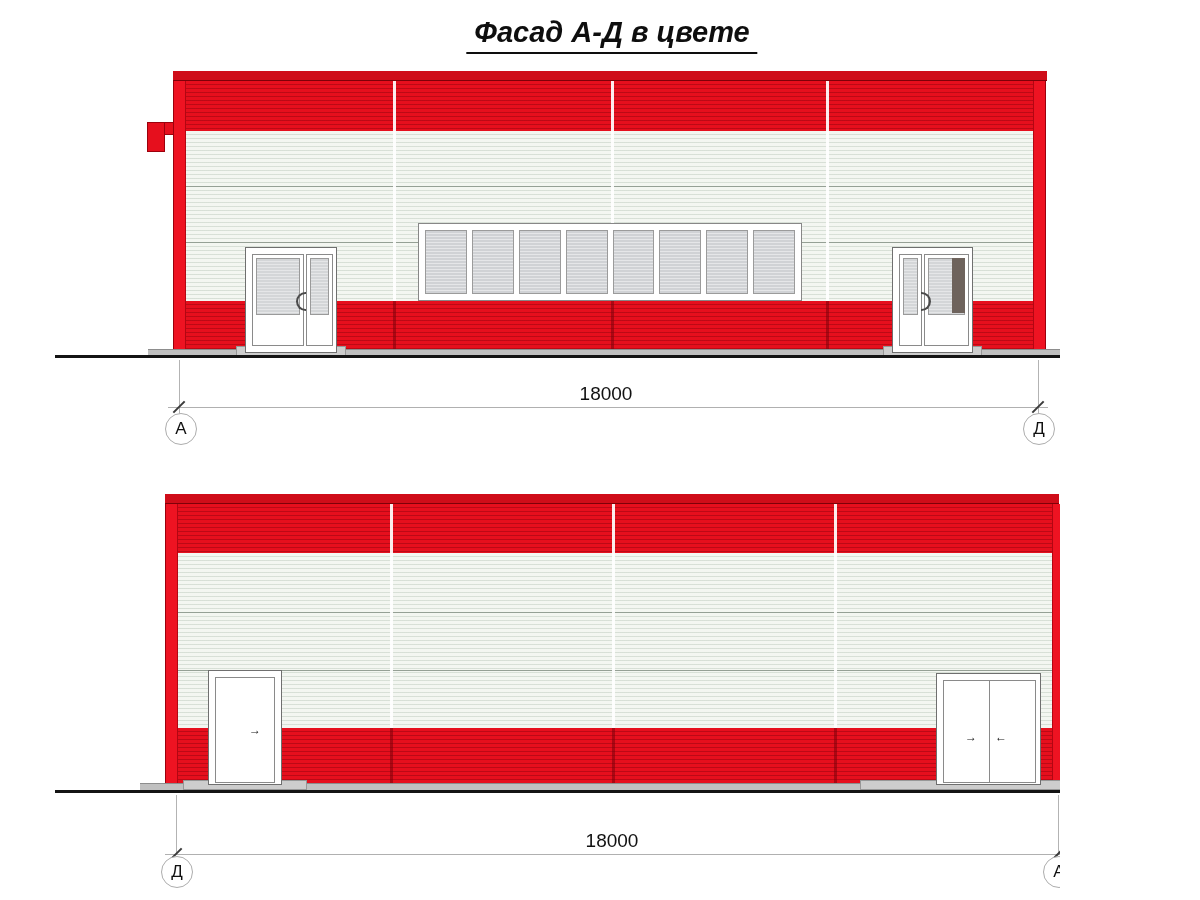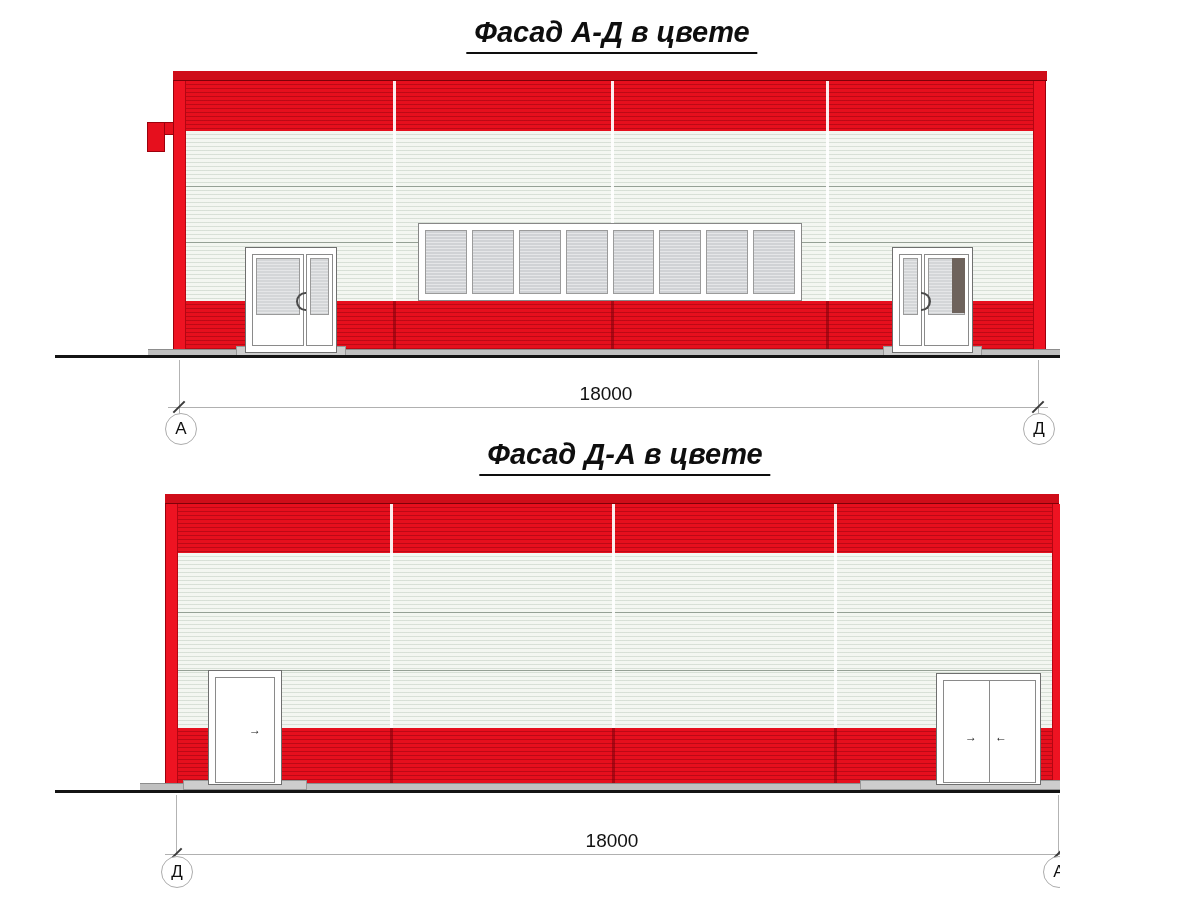--- a/index.html
+++ b/index.html
@@ -123,21 +123,20 @@
 
   <div class="abs ext" style="left:179px;top:360px;height:62px;"></div>
   <div class="abs ext" style="left:1038px;top:360px;height:62px;"></div>
   <div class="abs dimline" style="left:168px;top:407px;width:880px;"></div>
   <div class="tick" style="left:171px;top:406px;"></div>
   <div class="tick" style="left:1030px;top:406px;"></div>
   <div class="dimtext" style="left:546px;top:383px;">18000</div>
   <div class="axis" style="left:165px;top:413px;">А</div>
   <div class="axis" style="left:1023px;top:413px;">Д</div>
 
-  <div class="title" style="left:625px;top:438px;">Фасад Д-А в цвете</div>
 
   <div class="abs gutter" style="left:1063px;top:545px;width:30px;height:13px;"></div>
   <div class="abs gutter" style="left:1083px;top:545px;width:11px;height:28px;"></div>
 
   <div class="abs cap" style="left:165px;top:494px;width:894px;height:10px;"></div>
   <div class="abs corner l" style="left:165px;top:504px;width:13px;height:286px;"></div>
   <div class="abs corner r" style="left:1052px;top:504px;width:13px;height:281px;"></div>
 
   <div class="abs red-band" style="left:178px;top:504px;width:874px;height:49px;"></div>
   <div class="abs white-band" style="left:178px;top:553px;width:874px;height:175px;">

